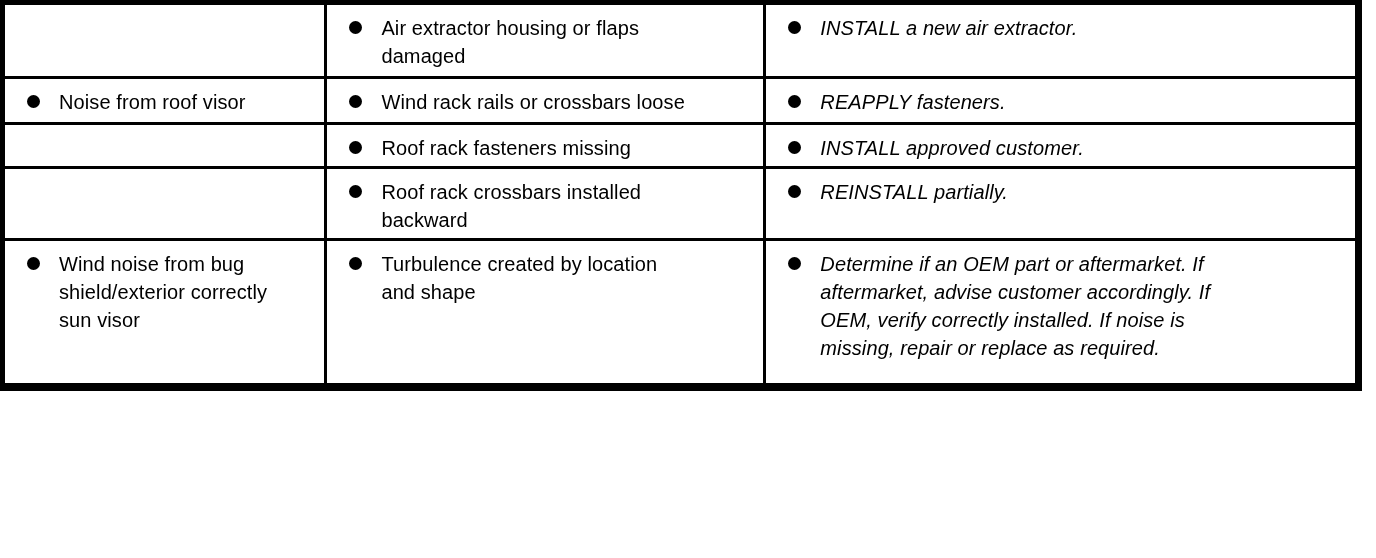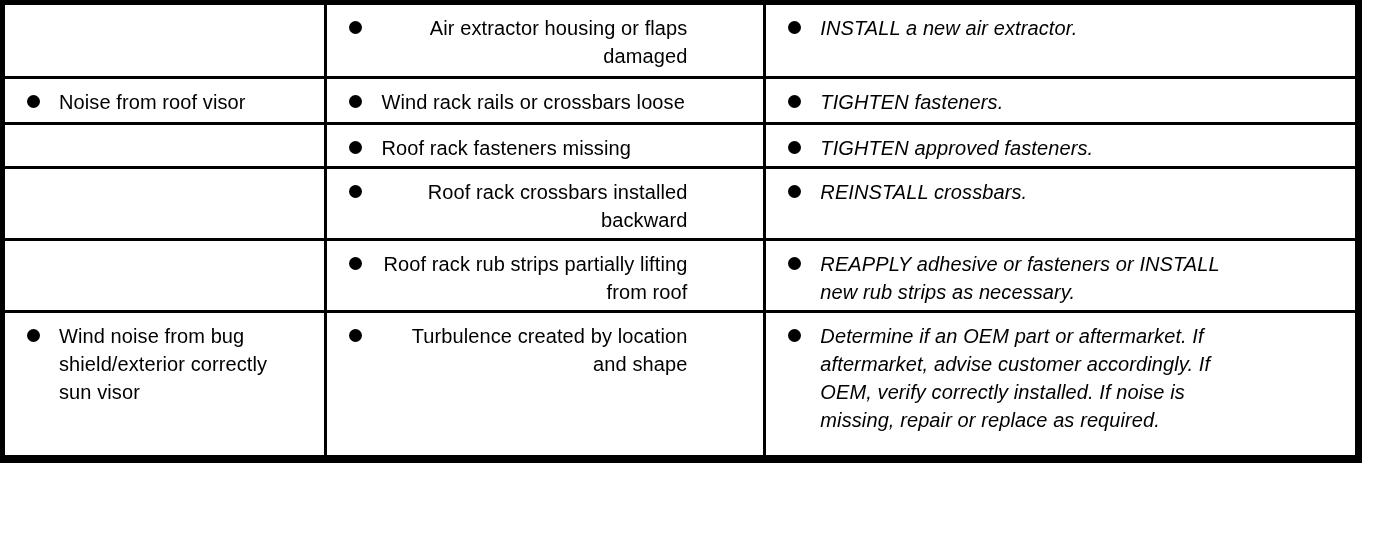--- a/index.html
+++ b/index.html
@@ -51,21 +51,21 @@
     border-radius: 50%;
     background: #000000;
   }
   .cell-text {
     font-size: 20px;
     line-height: 28px;
     letter-spacing: 0.1px;
     white-space: normal;
   }
   td.cond   .cell-text { max-width: 212px; }
-  td.source .cell-text { max-width: 306px; text-align: right; }
+  td.source .cell-text { max-width: 306px; }
   td.action .cell-text { max-width: 432px; font-style: italic; }
   tr.r1 { height: 75px; }
   tr.r2 { height: 46px; }
   tr.r3 { height: 44px; }
   tr.r4 { height: 68px; }
   tr.r5 { height: 68px; }
   tr.r6 { height: 76px; }
   tr.r7 { height: 147px; }
 </style>
 </head>
@@ -105,72 +105,57 @@
         </td>
         <td class="source">
           <div class="cell-inner">
             <span class="bullet"></span>
             <span class="cell-text">Wind rack rails or crossbars loose</span>
           </div>
         </td>
         <td class="action">
           <div class="cell-inner">
             <span class="bullet"></span>
-            <span class="cell-text">TIGHTEN fasteners.</span>
+            <span class="cell-text">REAPPLY fasteners.</span>
           </div>
         </td>
       </tr>
 
       <tr class="r3">
         <td class="cond"></td>
         <td class="source">
           <div class="cell-inner">
             <span class="bullet"></span>
             <span class="cell-text">Roof rack fasteners missing</span>
           </div>
         </td>
         <td class="action">
           <div class="cell-inner">
             <span class="bullet"></span>
-            <span class="cell-text">TIGHTEN approved fasteners.</span>
+            <span class="cell-text">INSTALL approved customer.</span>
           </div>
         </td>
       </tr>
 
       <tr class="r4">
         <td class="cond"></td>
         <td class="source">
           <div class="cell-inner">
             <span class="bullet"></span>
             <span class="cell-text">Roof rack crossbars installed backward</span>
           </div>
         </td>
         <td class="action">
           <div class="cell-inner">
             <span class="bullet"></span>
-            <span class="cell-text">REINSTALL crossbars.</span>
+            <span class="cell-text">REINSTALL partially.</span>
           </div>
         </td>
       </tr>
 
-      <tr class="r5">
-        <td class="cond"></td>
-        <td class="source">
-          <div class="cell-inner">
-            <span class="bullet"></span>
-            <span class="cell-text">Roof rack rub strips partially lifting from roof</span>
-          </div>
-        </td>
-        <td class="action">
-          <div class="cell-inner">
-            <span class="bullet"></span>
-            <span class="cell-text">REAPPLY adhesive or fasteners or INSTALL new rub strips as necessary.</span>
-          </div>
-        </td>
-      </tr>
 
 
       <tr class="r7">
         <td class="cond">
           <div class="cell-inner">
             <span class="bullet"></span>
             <span class="cell-text">Wind noise from bug shield/exterior correctly sun visor</span>
           </div>
         </td>
         <td class="source">

